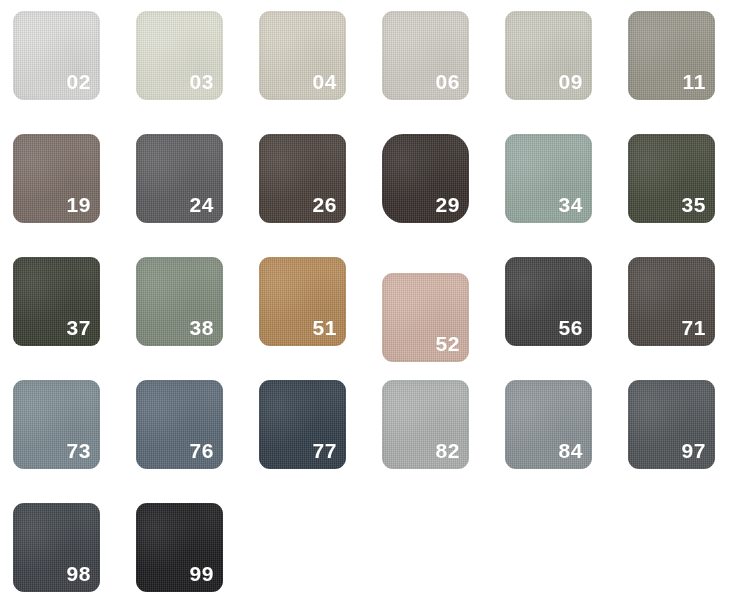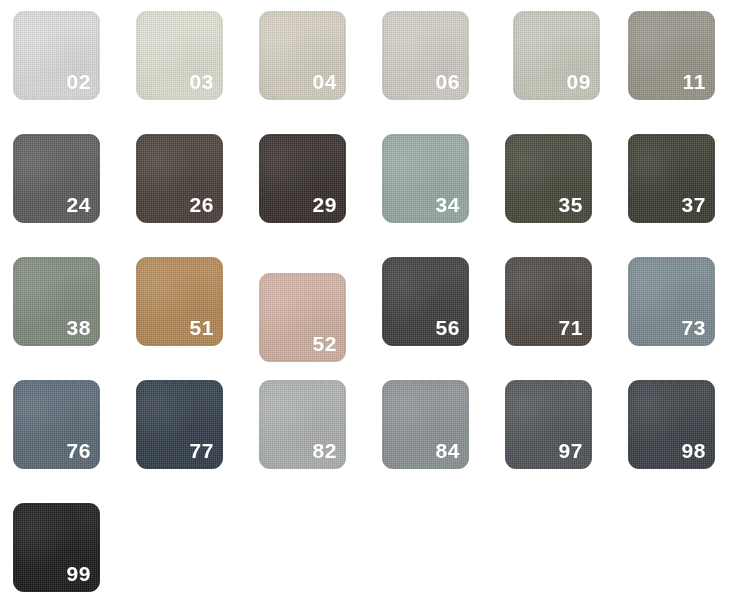--- a/index.html
+++ b/index.html
@@ -111,41 +111,46 @@
     <div class="swatch" style="background: rgb(216, 211, 196);">
       <span class="texture"></span>
       <span class="vignette"></span>
       <span class="swatch-label">04</span>
     </div>
     <div class="swatch" style="background: rgb(212, 209, 201);">
       <span class="texture"></span>
       <span class="vignette"></span>
       <span class="swatch-label">06</span>
     </div>
-    <div class="swatch" style="background: rgb(204, 204, 192); margin-left: 8px;">
+    <div class="swatch" style="background: rgb(204, 204, 192);">
       <span class="texture"></span>
       <span class="vignette"></span>
       <span class="swatch-label">09</span>
     </div>
     <div class="swatch" style="background: rgb(155, 152, 140);">
       <span class="texture"></span>
       <span class="vignette"></span>
       <span class="swatch-label">11</span>
     </div>
+    <div class="swatch" style="background: rgb(125, 111, 104);">
+      <span class="texture"></span>
+      <span class="vignette"></span>
+      <span class="swatch-label">19</span>
+    </div>
     <div class="swatch" style="background: rgb(94, 94, 96);">
       <span class="texture"></span>
       <span class="vignette"></span>
       <span class="swatch-label">24</span>
     </div>
     <div class="swatch" style="background: rgb(75, 65, 59);">
       <span class="texture"></span>
       <span class="vignette"></span>
       <span class="swatch-label">26</span>
     </div>
-    <div class="swatch" style="background: rgb(56, 48, 45);">
+    <div class="swatch" style="background: rgb(56, 48, 45); border-radius: 21px;">
       <span class="texture"></span>
       <span class="vignette"></span>
       <span class="swatch-label">29</span>
     </div>
     <div class="swatch" style="background: rgb(154, 173, 165);">
       <span class="texture"></span>
       <span class="vignette"></span>
       <span class="swatch-label">34</span>
     </div>
     <div class="swatch" style="background: rgb(71, 75, 60);">

